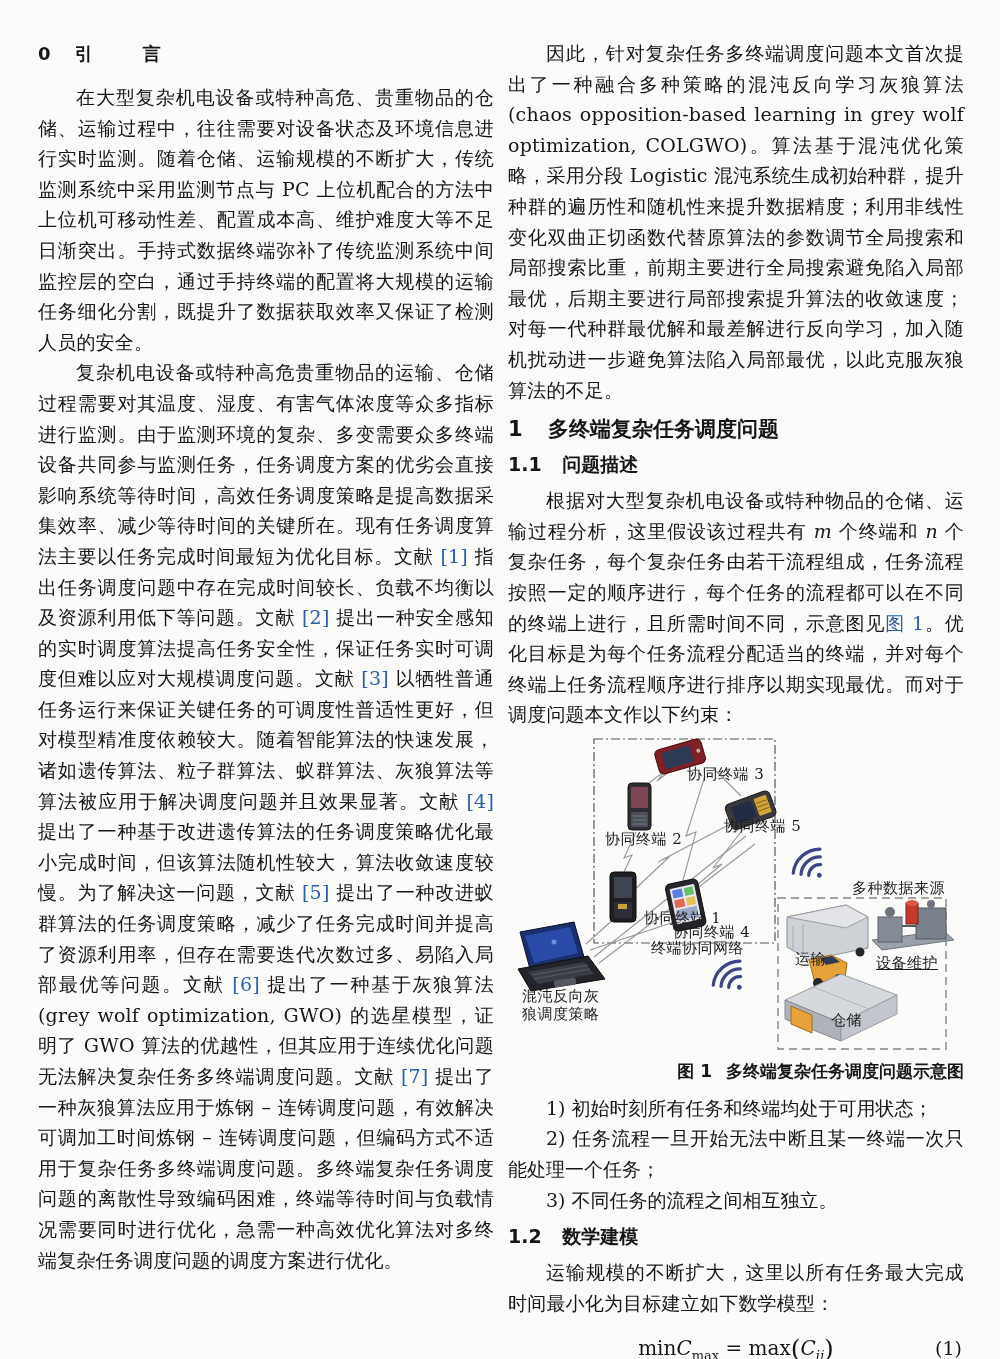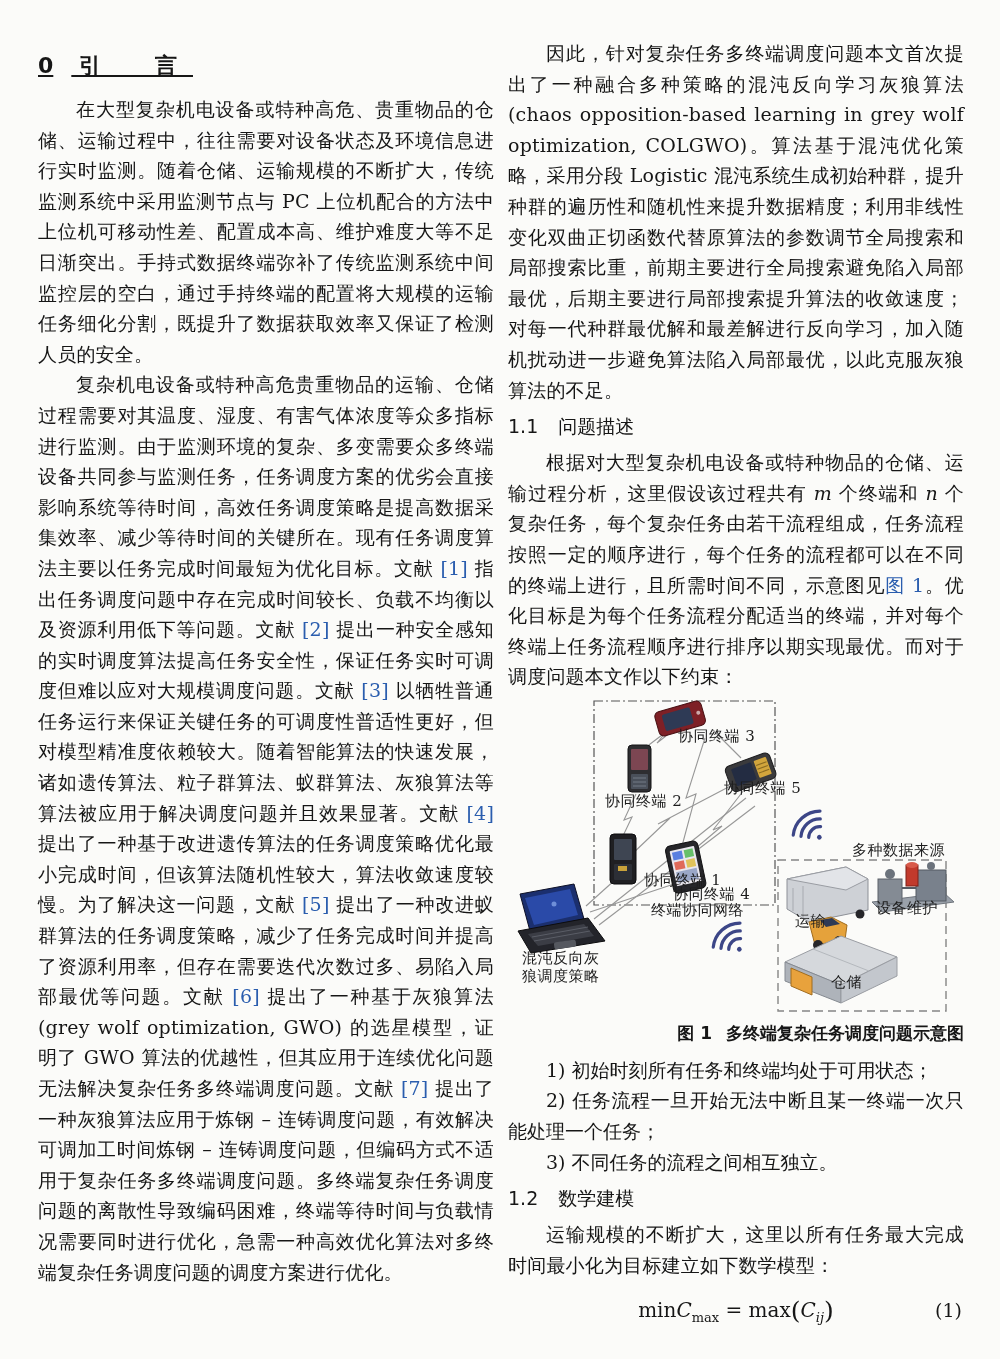--- a/index.html
+++ b/index.html
@@ -17,24 +17,24 @@
   }
   .cite{color:#2a5dae;}
   i.var{font-family:"DejaVu Serif","Liberation Serif",serif;}
   h2.sec{
     font-family:"DejaVu Sans","Liberation Sans",sans-serif;
     font-weight:bold;font-size:21px;margin:10px 0 8px 0;line-height:28px;
   }
   h2.sec .sec-num{margin-right:18px;}
   h3.subsec{
     font-family:"DejaVu Sans","Liberation Sans",sans-serif;
-    font-weight:normal;font-size:19px;margin:8px 0 8px 0;line-height:26px;
+    font-weight:bold;font-size:19px;margin:8px 0 8px 0;line-height:26px;
   }
   h3.subsec .sec-num{margin-right:14px;}
-  #intro-heading{margin-top:14px;margin-bottom:14px;font-size:22px;text-decoration:underline;}
+  #intro-heading{margin-top:2px;margin-bottom:14px;font-size:18px;}
   #intro-heading .sec-title{letter-spacing:16px;}
   
   .figure-wrap{position:relative;width:456px;height:318px;margin:6px 0 2px 0;}
   .figure-wrap svg{position:absolute;left:0;top:0;}
   .fig-label{
     position:absolute;font-size:15px;line-height:17px;color:#1d1d1d;
     white-space:nowrap;letter-spacing:0.5px;
   }
   .fig-caption{
     text-align:right;font-family:"DejaVu Sans","Liberation Sans",sans-serif;
@@ -60,20 +60,24 @@
     <span class="sec-num">0</span>
     <span class="sec-title">引　言</span>
   </h2>
   <p class="body rich">在大型复杂机电设备或特种高危、贵重物品的仓储、运输过程中，往往需要对设备状态及环境信息进行实时监测。随着仓储、运输规模的不断扩大，传统监测系统中采用监测节点与 PC 上位机配合的方法中上位机可移动性差、配置成本高、维护难度大等不足日渐突出。手持式数据终端弥补了传统监测系统中间监控层的空白，通过手持终端的配置将大规模的运输任务细化分割，既提升了数据获取效率又保证了检测人员的安全。</p>
   <p class="body rich">复杂机电设备或特种高危贵重物品的运输、仓储过程需要对其温度、湿度、有害气体浓度等众多指标进行监测。由于监测环境的复杂、多变需要众多终端设备共同参与监测任务，任务调度方案的优劣会直接影响系统等待时间，高效任务调度策略是提高数据采集效率、减少等待时间的关键所在。现有任务调度算法主要以任务完成时间最短为优化目标。文献 <span class="cite">[1]</span> 指出任务调度问题中存在完成时间较长、负载不均衡以及资源利用低下等问题。文献 <span class="cite">[2]</span> 提出一种安全感知的实时调度算法提高任务安全性，保证任务实时可调度但难以应对大规模调度问题。文献 <span class="cite">[3]</span> 以牺牲普通任务运行来保证关键任务的可调度性普适性更好，但对模型精准度依赖较大。随着智能算法的快速发展，诸如遗传算法、粒子群算法、蚁群算法、灰狼算法等算法被应用于解决调度问题并且效果显著。文献 <span class="cite">[4]</span> 提出了一种基于改进遗传算法的任务调度策略优化最小完成时间，但该算法随机性较大，算法收敛速度较慢。为了解决这一问题，文献 <span class="cite">[5]</span> 提出了一种改进蚁群算法的任务调度策略，减少了任务完成时间并提高了资源利用率，但存在需要迭代次数过多、易陷入局部最优等问题。文献 <span class="cite">[6]</span> 提出了一种基于灰狼算法 (grey wolf optimization, GWO) 的选星模型，证明了 GWO 算法的优越性，但其应用于连续优化问题无法解决复杂任务多终端调度问题。文献 <span class="cite">[7]</span> 提出了一种灰狼算法应用于炼钢 – 连铸调度问题，有效解决可调加工时间炼钢 – 连铸调度问题，但编码方式不适用于复杂任务多终端调度问题。多终端复杂任务调度问题的离散性导致编码困难，终端等待时间与负载情况需要同时进行优化，急需一种高效优化算法对多终端复杂任务调度问题的调度方案进行优化。</p>
 </div>
 
 <div class="col" id="col-right">
   <p class="body rich">因此，针对复杂任务多终端调度问题本文首次提出了一种融合多种策略的混沌反向学习灰狼算法 (chaos opposition-based learning in grey wolf optimization, COLGWO)。算法基于混沌优化策略，采用分段 Logistic 混沌系统生成初始种群，提升种群的遍历性和随机性来提升数据精度；利用非线性变化双曲正切函数代替原算法的参数调节全局搜索和局部搜索比重，前期主要进行全局搜索避免陷入局部最优，后期主要进行局部搜索提升算法的收敛速度；对每一代种群最优解和最差解进行反向学习，加入随机扰动进一步避免算法陷入局部最优，以此克服灰狼算法的不足。</p>
 
+  <h2 class="sec">
+    <span class="sec-num">1</span>
+    <span class="sec-title">多终端复杂任务调度问题</span>
+  </h2>
 
   <h3 class="subsec">
     <span class="sec-num">1.1</span>
     <span class="sec-title">问题描述</span>
   </h3>
 
   <p class="body rich">根据对大型复杂机电设备或特种物品的仓储、运输过程分析，这里假设该过程共有 <i class="var">m</i> 个终端和 <i class="var">n</i> 个复杂任务，每个复杂任务由若干流程组成，任务流程按照一定的顺序进行，每个任务的流程都可以在不同的终端上进行，且所需时间不同，示意图见<span class="cite">图 1</span>。优化目标是为每个任务流程分配适当的终端，并对每个终端上任务流程顺序进行排序以期实现最优。而对于调度问题本文作以下约束：</p>
 
   <div class="figure-wrap">
     <svg width="456" height="318" viewBox="0 0 456 318">
@@ -186,29 +190,29 @@
 
       <g>
         <polygon points="277,264 333,238 389,259 333,287" fill="#d5d8dc" stroke="#9a9da3"></polygon>
         <polygon points="277,264 333,287 333,305 277,283" fill="#aeb3ba" stroke="#858a91"></polygon>
         <polygon points="333,287 389,259 389,278 333,305" fill="#c3c7cd" stroke="#9a9da3"></polygon>
         <line x1="305" y1="251" x2="361" y2="273" stroke="#b4b8bd" stroke-width="1"></line>
         <polygon points="283,270 304,279 304,297 283,288" fill="#e8a23c" stroke="#a06c1e"></polygon>
       </g>
     </svg>
 
-    <span class="fig-label" style="left:170px;top:30px;">协同终端 3</span>
+    <span class="fig-label" style="left:179px;top:30px;">协同终端 3</span>
     <span class="fig-label" style="left:97px;top:95px;">协同终端 2</span>
     <span class="fig-label" style="left:216px;top:82px;">协同终端 5</span>
     <span class="fig-label" style="left:88px;top:174px;margin-left:48px;">协同终端 1</span>
     <span class="fig-label" style="left:165px;top:188px;text-align:center;">协同终端 4</span>
     <span class="fig-label" style="left:143px;top:204px;">终端协同网络</span>
     <span class="fig-label" style="left:344px;top:144px;">多种数据来源</span>
     <span class="fig-label" style="left:287px;top:215px;">运输</span>
-    <span class="fig-label" style="left:368px;top:202px;">设备维护</span>
+    <span class="fig-label" style="left:368px;top:219px;text-decoration:underline;">设备维护</span>
     <span class="fig-label" style="left:323px;top:276px;">仓储</span>
     <span class="fig-label" style="left:14px;top:252px;">混沌反向灰</span>
     <span class="fig-label" style="left:14px;top:270px;">狼调度策略</span>
   </div>
 
   <div class="fig-caption">
     <span class="cap-label">图 1</span><span>多终端复杂任务调度问题示意图</span>
   </div>
 
   <p class="constraint">1) 初始时刻所有任务和终端均处于可用状态；</p>

